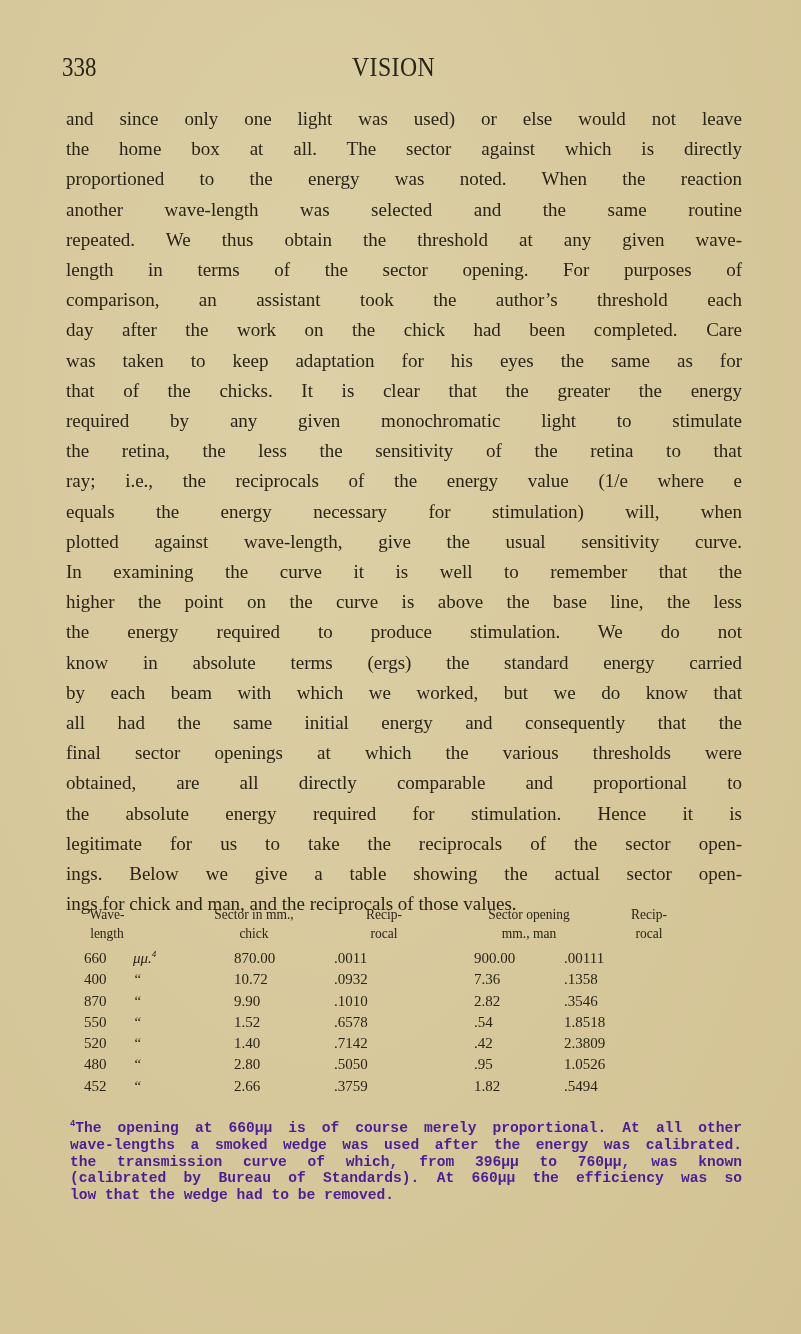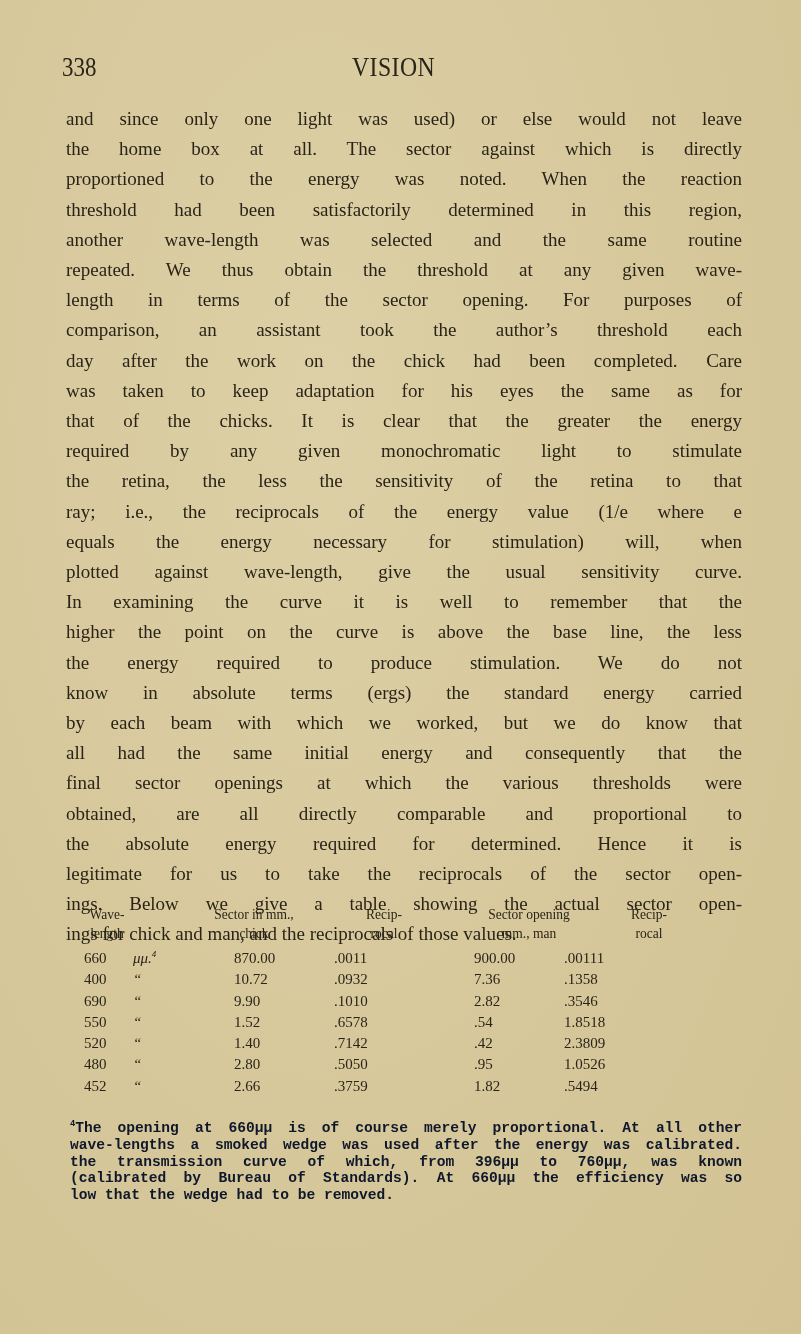--- a/index.html
+++ b/index.html
@@ -40,60 +40,59 @@
   .td { position: absolute; top: 0; text-align: left; }
   .td.wl { left: 0; width: 30px; }
   .td.unit { left: 49px; width: 40px; text-align: left; font-style: italic; }
   .td.c1 { left: 150px; width: 95px; }
   .td.c2 { left: 250px; width: 88px; }
   .td.c3 { left: 390px; width: 115px; }
   .td.c4 { left: 480px; width: 120px; }
   .footnote {
     position: absolute; top: 1120px; left: 70px; width: 672px;
     font-family: "Liberation Mono", "DejaVu Sans Mono", monospace;
-    font-size: 14.6px; line-height: 16.8px; font-weight: bold; color: #0f172a;
+    font-size: 14.6px; line-height: 16.8px; font-weight: bold; color: #4c1d95;
   }
   .footnote .line { display: block; text-align: justify; text-align-last: justify; white-space: nowrap; }
   .footnote .line.last { text-align-last: left; }
   sup { font-size: 60%; vertical-align: super; line-height: 0; }
 </style>
 </head>
 <body>
 
 <div class="running-head">
   <span class="page-number">338</span>
   <span class="running-title">VISION</span>
 </div>
 
 <div class="body-text">
   <span class="line">and since only one light was used) or else would not leave</span>
   <span class="line">the home box at all. The sector against which is directly</span>
   <span class="line">proportioned to the energy was noted. When the reaction</span>
-  <span class="line">threshold had been satisfactorily determined in this region,</span>
   <span class="line">another wave-length was selected and the same routine</span>
   <span class="line">repeated. We thus obtain the threshold at any given wave-</span>
   <span class="line">length in terms of the sector opening. For purposes of</span>
   <span class="line">comparison, an assistant took the author’s threshold each</span>
   <span class="line">day after the work on the chick had been completed. Care</span>
   <span class="line">was taken to keep adaptation for his eyes the same as for</span>
   <span class="line">that of the chicks. It is clear that the greater the energy</span>
   <span class="line">required by any given monochromatic light to stimulate</span>
   <span class="line">the retina, the less the sensitivity of the retina to that</span>
   <span class="line">ray; i.e., the reciprocals of the energy value (1/e where e</span>
   <span class="line">equals the energy necessary for stimulation) will, when</span>
   <span class="line">plotted against wave-length, give the usual sensitivity curve.</span>
   <span class="line">In examining the curve it is well to remember that the</span>
   <span class="line">higher the point on the curve is above the base line, the less</span>
   <span class="line">the energy required to produce stimulation. We do not</span>
   <span class="line">know in absolute terms (ergs) the standard energy carried</span>
   <span class="line">by each beam with which we worked, but we do know that</span>
   <span class="line">all had the same initial energy and consequently that the</span>
   <span class="line">final sector openings at which the various thresholds were</span>
   <span class="line">obtained, are all directly comparable and proportional to</span>
-  <span class="line">the absolute energy required for determined. Hence it is</span>
+  <span class="line">the absolute energy required for stimulation. Hence it is</span>
   <span class="line">legitimate for us to take the reciprocals of the sector open-</span>
   <span class="line">ings. Below we give a table showing the actual sector open-</span>
   <span class="line last">ings for chick and man, and the reciprocals of those values.</span>
 </div>
 
 <div class="data-table">
   <div class="thead">
     <div class="th" style="left:-12px;width:70px;">
       <div>Wave-</div>
       <div>length</div>
@@ -126,21 +125,21 @@
   </div>
   <div class="trow">
     <span class="td wl">400</span>
     <span class="td unit">“</span>
     <span class="td c1">10.72</span>
     <span class="td c2">.0932</span>
     <span class="td c3">7.36</span>
     <span class="td c4">.1358</span>
   </div>
   <div class="trow">
-    <span class="td wl">690</span>
+    <span class="td wl">870</span>
     <span class="td unit">“</span>
     <span class="td c1">9.90</span>
     <span class="td c2">.1010</span>
     <span class="td c3">2.82</span>
     <span class="td c4">.3546</span>
   </div>
   <div class="trow">
     <span class="td wl">550</span>
     <span class="td unit">“</span>
     <span class="td c1">1.52</span>

